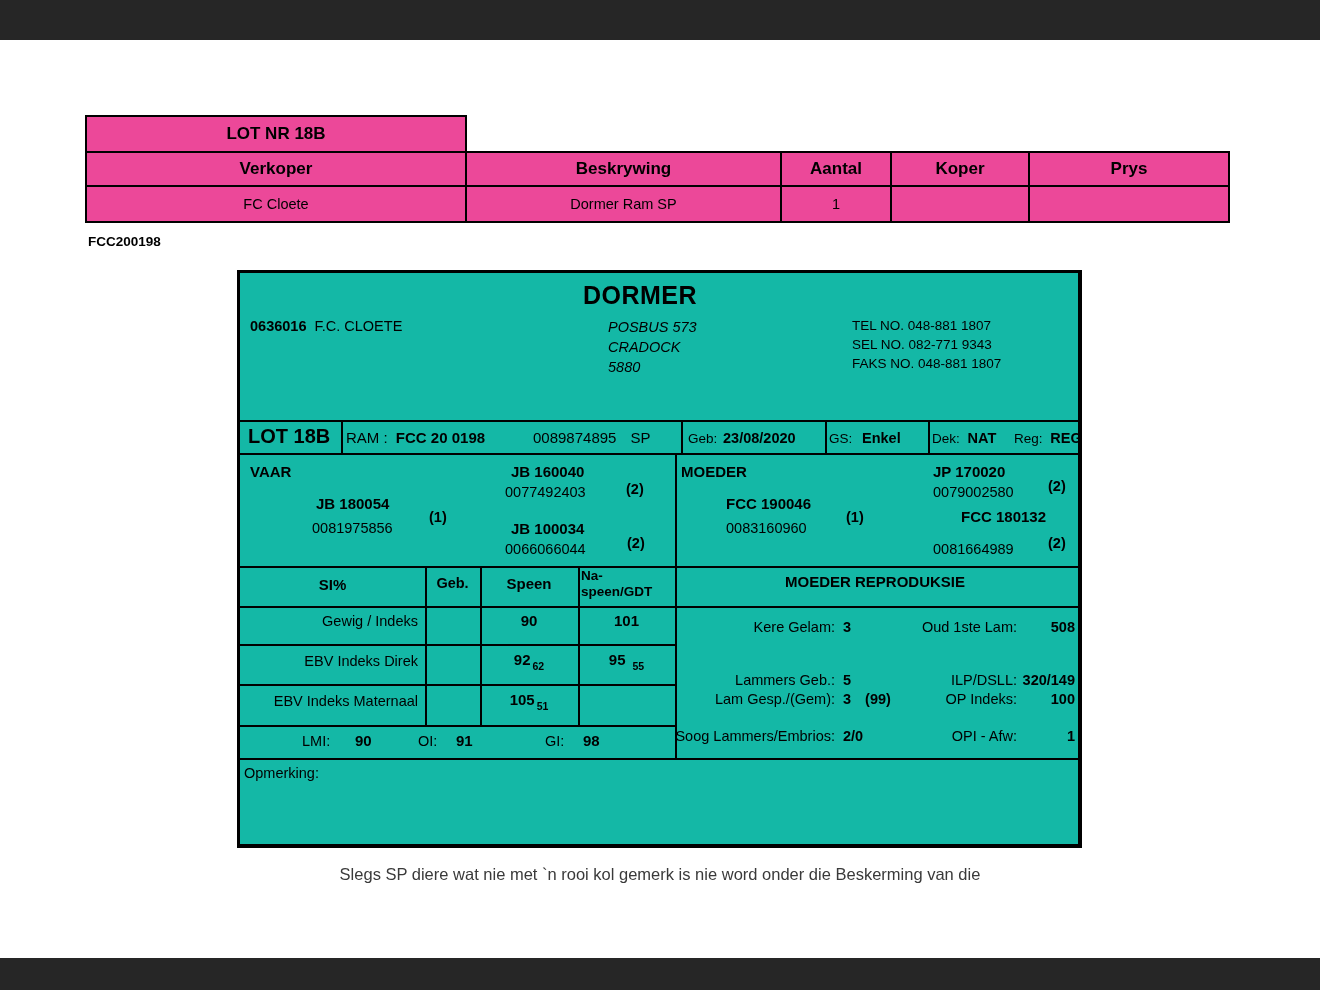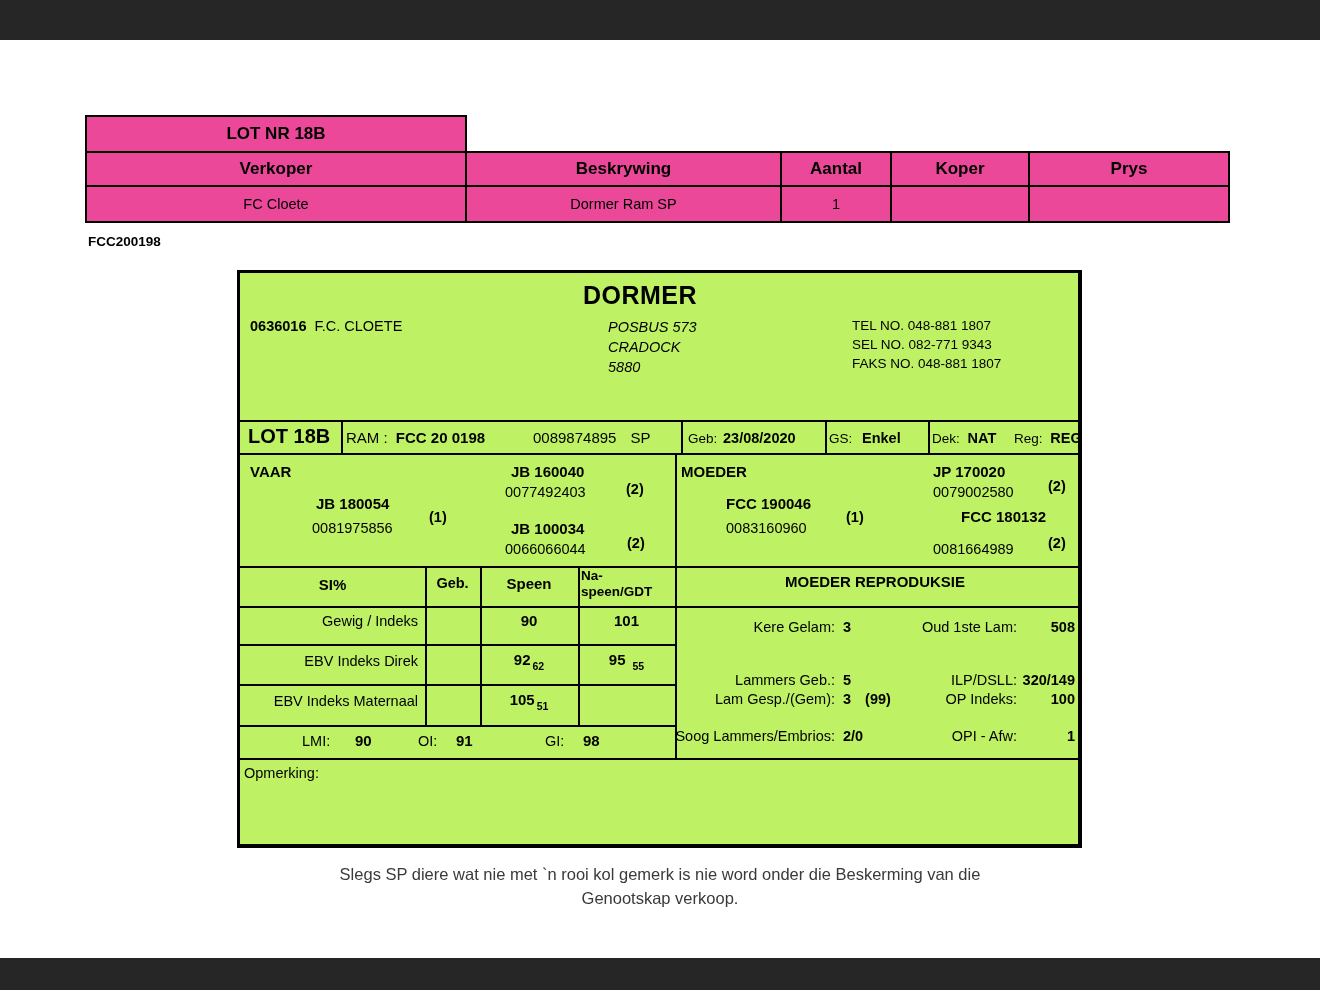--- a/index.html
+++ b/index.html
@@ -10,21 +10,21 @@
   .bar-bottom{bottom:0;height:32px;}
   .b{font-weight:bold;}
   
   .lot-table{position:absolute;left:85px;top:115px;border-collapse:collapse;table-layout:fixed;}
   .lot-table td{border:2px solid #000;text-align:center;vertical-align:middle;padding:0;background:#ec4899;}
   .lot-table td.nb{border:none;background:transparent;}
   .lot-table .head{font-weight:bold;font-size:17px;}
   .lot-table .data{font-size:14.5px;}
   .ref-code{position:absolute;left:88px;top:234px;font-weight:bold;font-size:13.5px;}
   
-  .cert{position:absolute;left:237px;top:270px;width:845px;height:578px;border:3px solid #000;border-right-width:4px;border-bottom-width:4px;box-sizing:border-box;background:#bef264;}
+  .cert{position:absolute;left:237px;top:270px;width:845px;height:578px;border:3px solid #000;border-right-width:4px;border-bottom-width:4px;box-sizing:border-box;background:#14b8a6;}
   .hline{position:absolute;background:#000;height:2px;left:0;}
   .vline{position:absolute;background:#000;width:2px;}
   .t{position:absolute;white-space:nowrap;font-size:14.5px;}
   .cert-title{position:absolute;left:0;top:8px;width:800px;text-align:center;font-weight:bold;font-size:25px;letter-spacing:0.5px;}
   .addr div,.contact div{white-space:nowrap;}
   .addr{position:absolute;left:368px;top:44px;font-size:14.5px;line-height:20px;font-style:italic;}
   .contact{position:absolute;left:612px;top:43px;font-size:13.5px;line-height:19px;}
   .sub{font-size:10.5px;font-weight:bold;vertical-align:-5px;margin-left:2px;}
   .sub-far{margin-left:7px;}
   .cellc{position:absolute;text-align:center;font-weight:bold;font-size:15px;}
@@ -214,15 +214,14 @@
       <span class="ll">Soog Lammers/Embrios:</span>
       <span class="lv"><span>2/0</span><span class="lx"></span></span>
       <span class="rl">OPI - Afw:</span>
       <span class="rv">1</span>
     </div>
 
     <div class="t" style="left:4px;top:492px;">Opmerking:</div>
   </div>
 
   <div class="footer-note" style="top:862px;">Slegs SP diere wat nie met `n rooi kol gemerk is nie word onder die Beskerming van die</div>
-  <div class="footer-note" style="top:886px;">Genootskap verkoop.</div>
 
 </div>
 
 </body></html>

